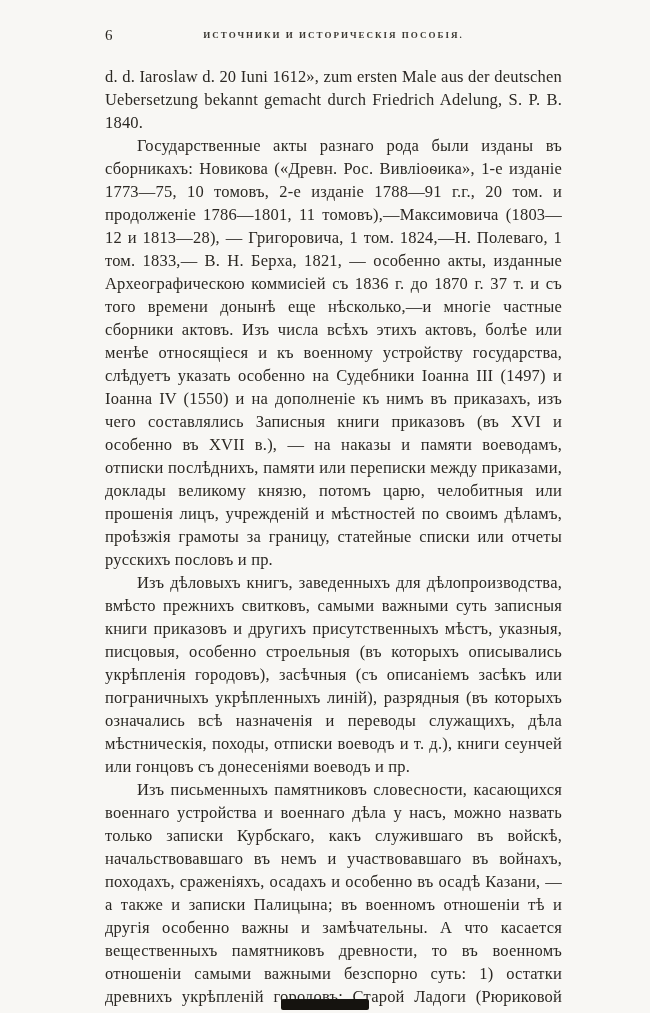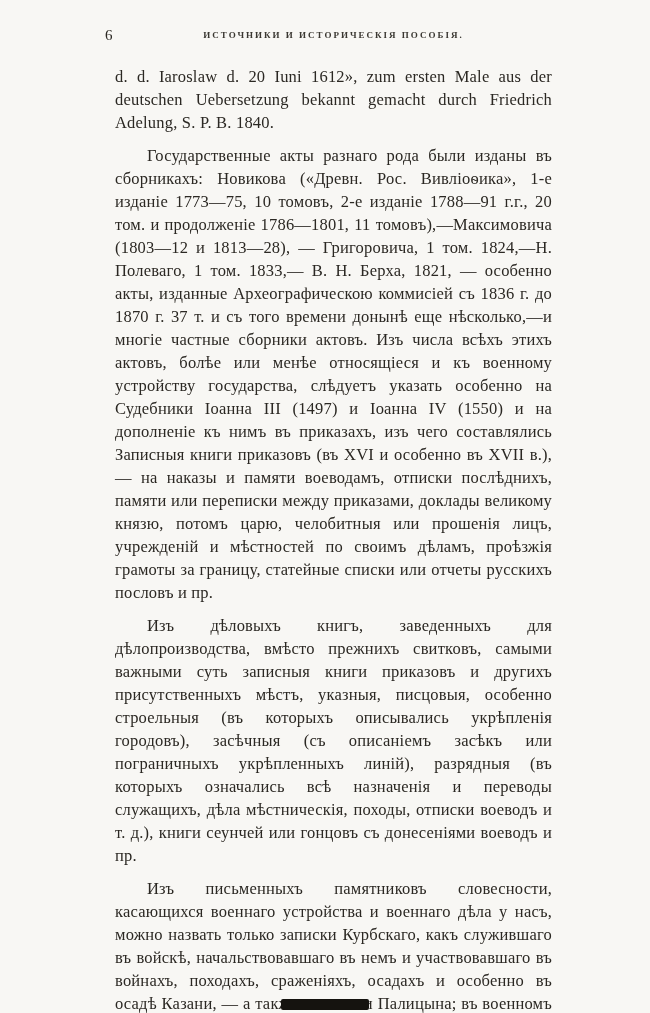--- a/index.html
+++ b/index.html
@@ -46,21 +46,21 @@
     white-space: nowrap;
   }
   .text-block {
     margin: 18px 88px 0 105px;
     text-align: justify;
     font-size: 16.5px;
     line-height: 23px;
     letter-spacing: 0.2px;
   }
   .para {
-    margin: 10px;
+    margin: 0;
     padding: 0;
     text-indent: 32px;
   }
   .para.no-indent {
     text-indent: 0;
   }
   .scan-mark {
     position: absolute;
     bottom: 3px;
     left: 50%;

